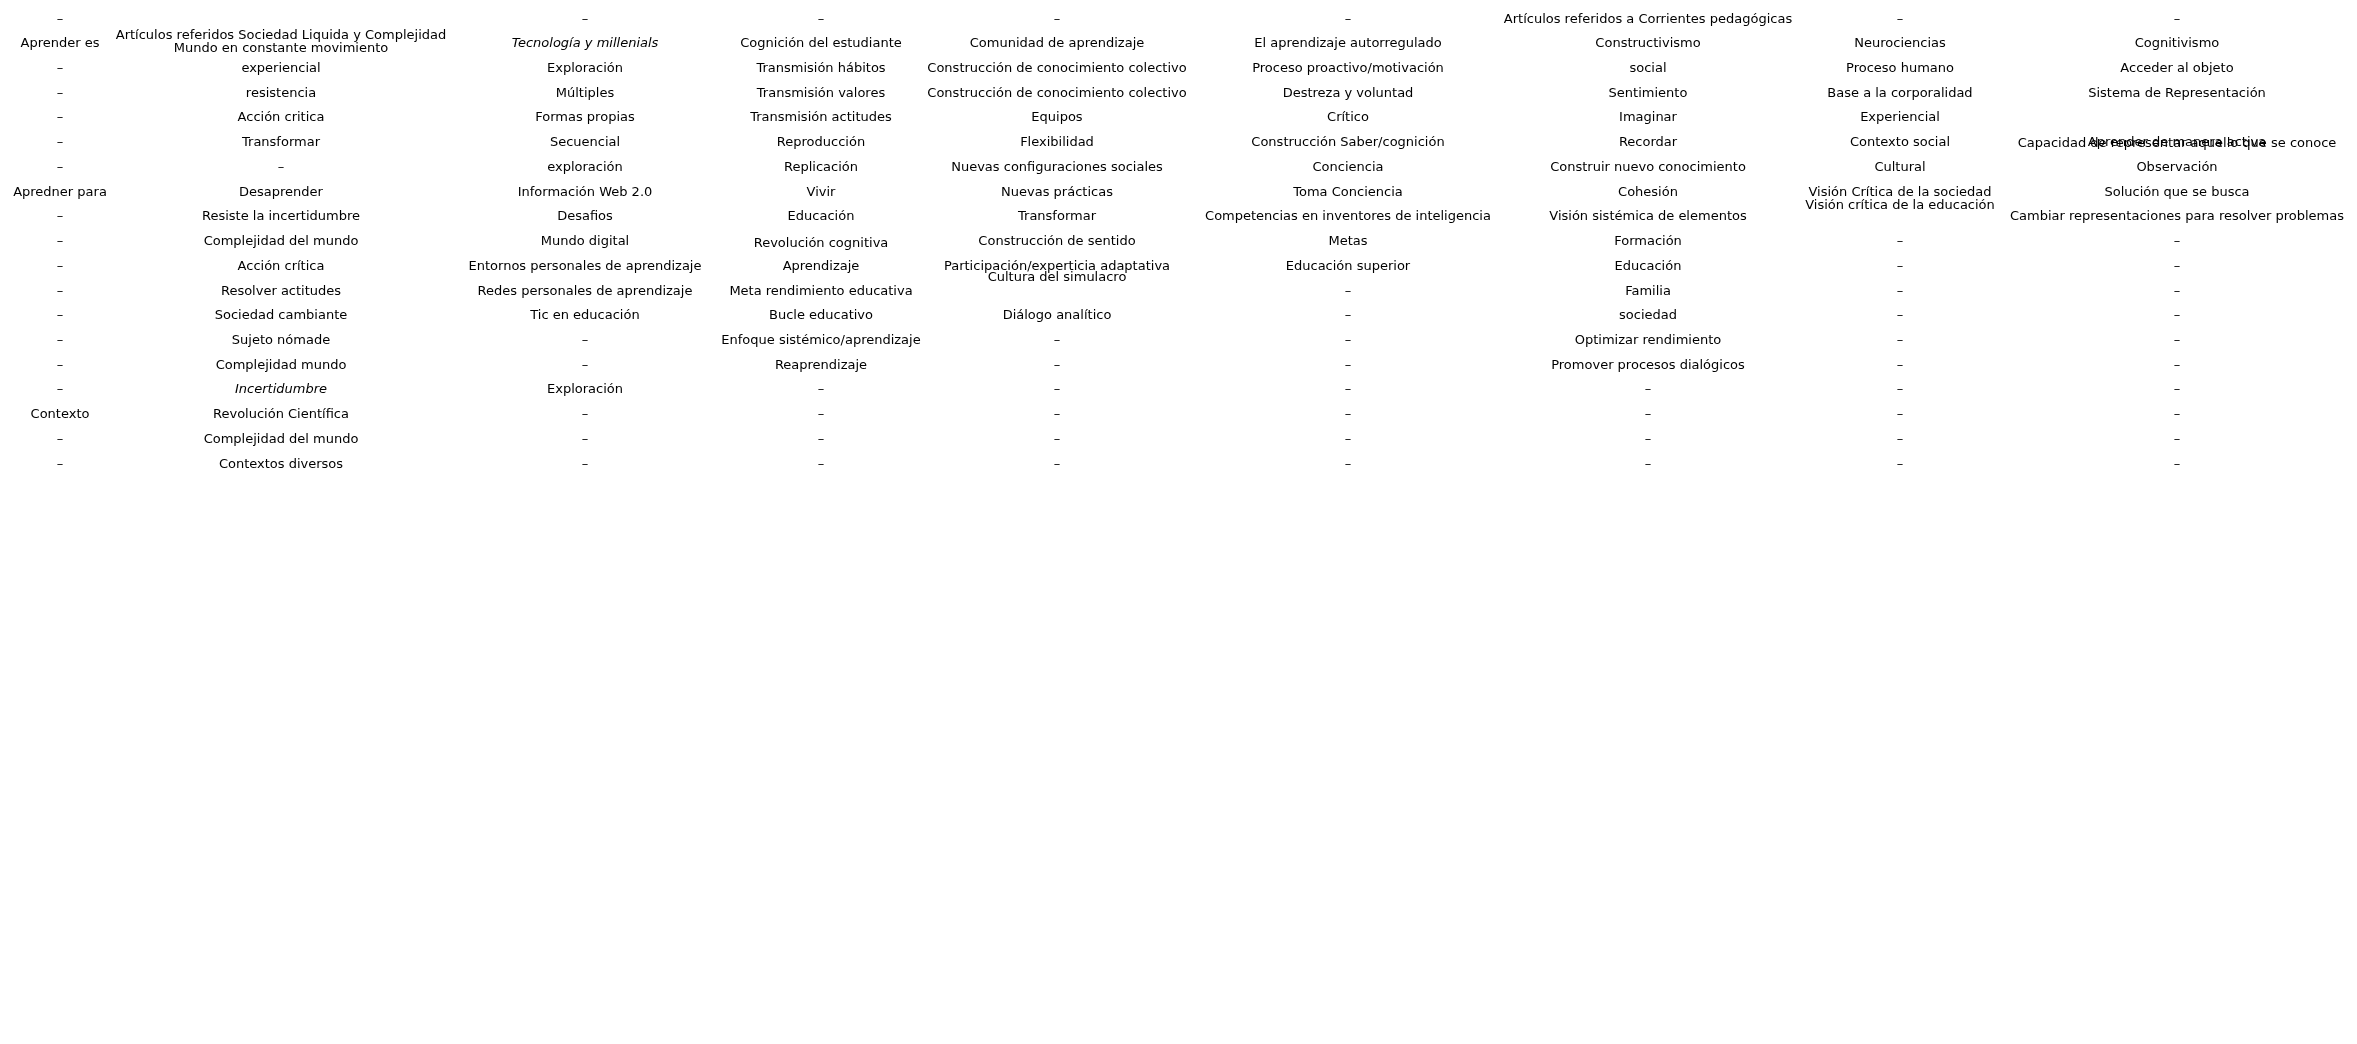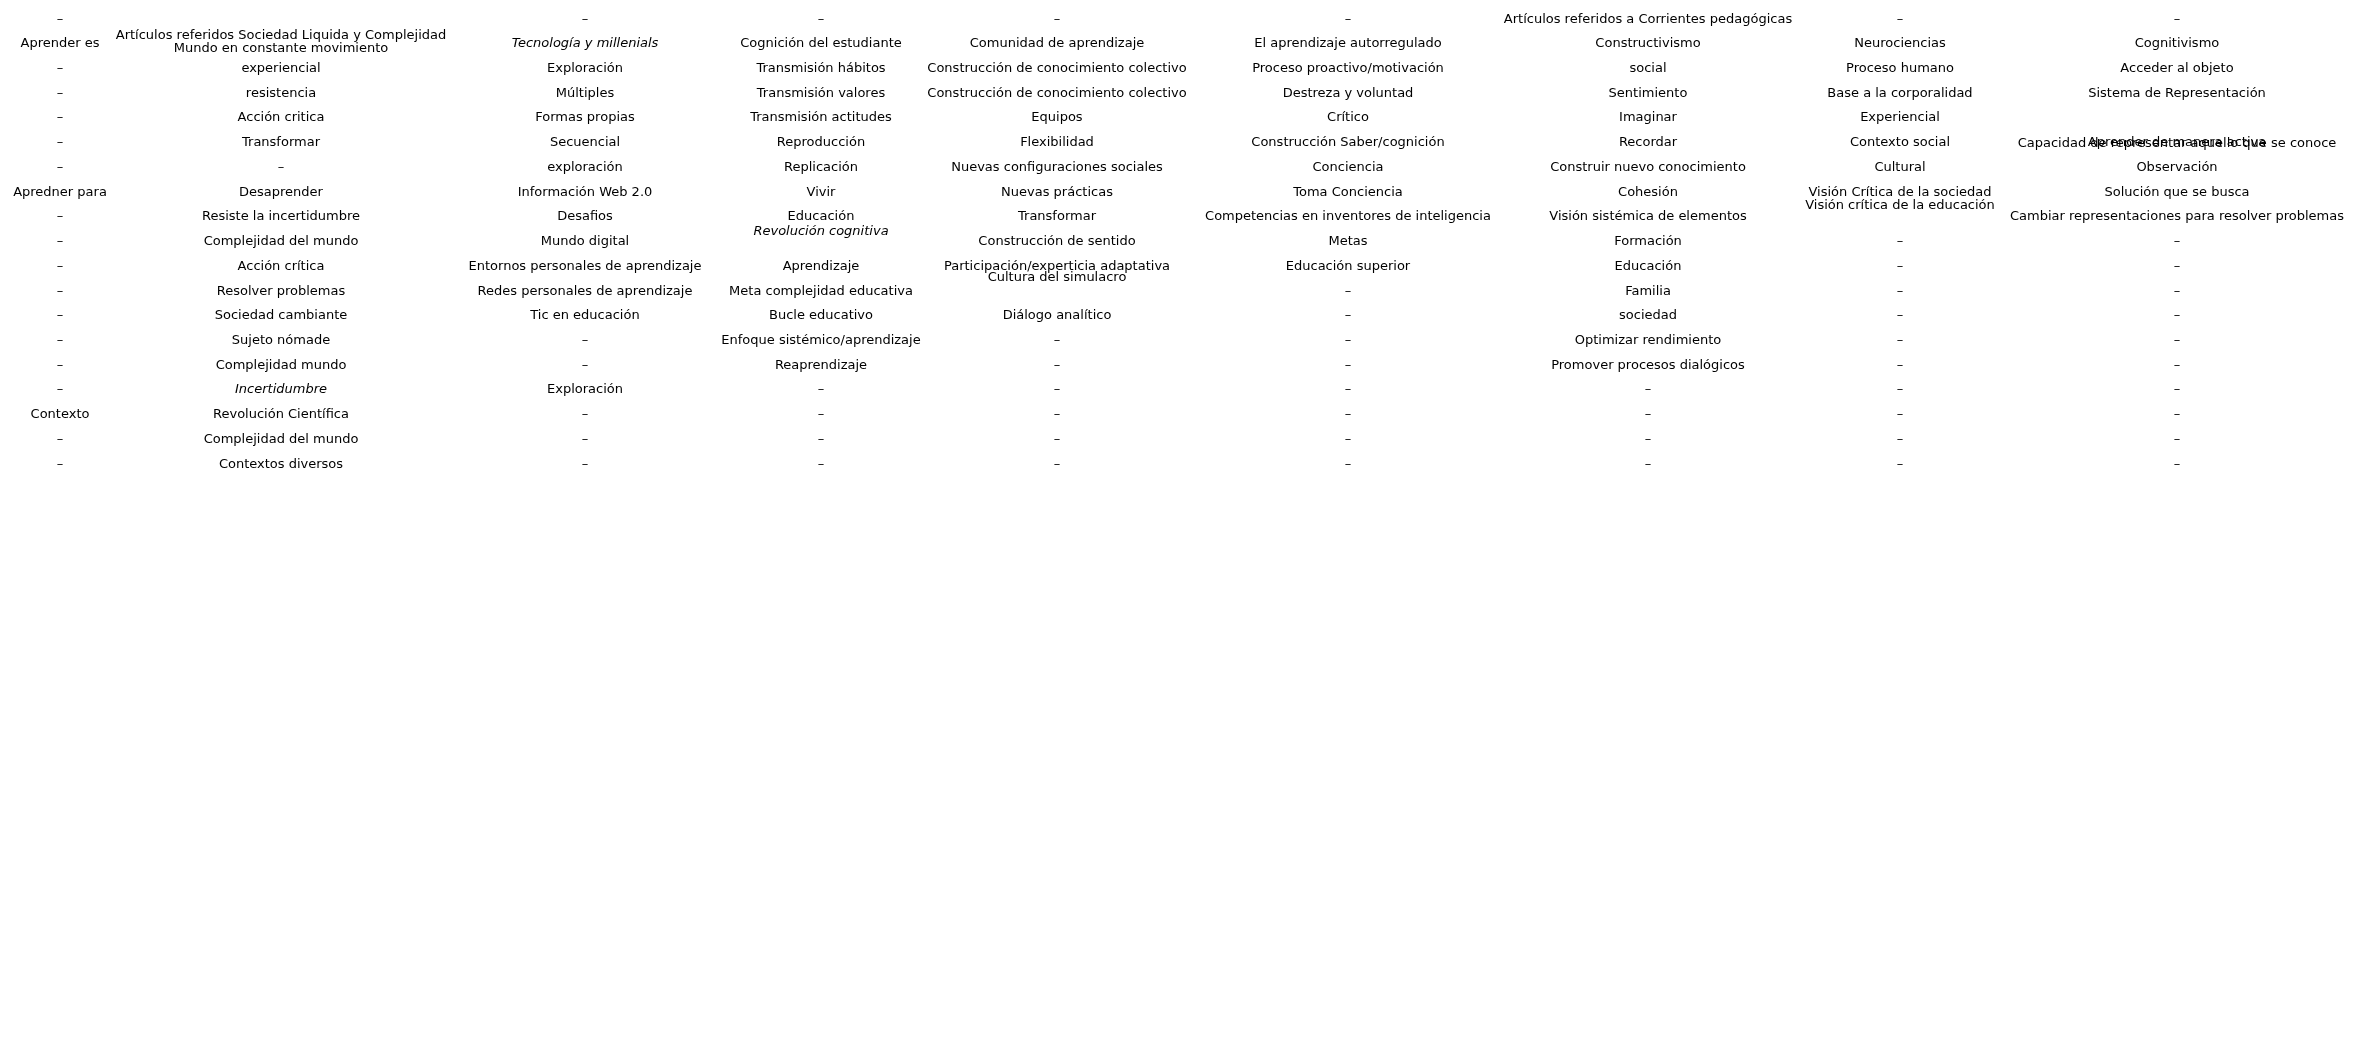--- a/index.html
+++ b/index.html
@@ -114,39 +114,39 @@
       <div class="cell" style="left: 585px; top: 203.36px;">Desafios</div>
       <div class="cell" style="left: 821px; top: 203.36px;">Educación</div>
       <div class="cell" style="left: 1057px; top: 203.36px;">Transformar</div>
       <div class="cell" style="left: 1348px; top: 203.36px;">Competencias en inventores de inteligencia</div>
       <div class="cell" style="left: 1648px; top: 203.36px;">Visión sistémica de elementos</div>
       <div class="cell" style="left: 1900px; top: 192px;">Visión crítica de la educación</div>
       <div class="cell" style="left: 2177px; top: 203.36px;">Cambiar representaciones para resolver problemas</div>
       <div class="cell" style="left: 60px; top: 228.08px;">–</div>
       <div class="cell" style="left: 281px; top: 228.08px;">Complejidad del mundo</div>
       <div class="cell" style="left: 585px; top: 228.08px;">Mundo digital</div>
-      <div class="cell" style="left: 821px; top: 218px; font-style: italic;">Revolución cognitiva</div>
+      <div class="cell" style="left: 821px; top: 230px;">Revolución cognitiva</div>
       <div class="cell" style="left: 1057px; top: 228.08px;">Construcción de sentido</div>
       <div class="cell" style="left: 1348px; top: 228.08px;">Metas</div>
       <div class="cell" style="left: 1648px; top: 228.08px;">Formación</div>
       <div class="cell" style="left: 1900px; top: 228.08px;">–</div>
       <div class="cell" style="left: 2177px; top: 228.08px;">–</div>
       <div class="cell" style="left: 60px; top: 252.8px;">–</div>
       <div class="cell" style="left: 281px; top: 252.8px;">Acción crítica</div>
       <div class="cell" style="left: 585px; top: 252.8px;">Entornos personales de aprendizaje</div>
       <div class="cell" style="left: 821px; top: 252.8px;">Aprendizaje</div>
       <div class="cell" style="left: 1057px; top: 252.8px;">Participación/experticia adaptativa</div>
       <div class="cell" style="left: 1348px; top: 252.8px;">Educación superior</div>
       <div class="cell" style="left: 1648px; top: 252.8px;">Educación</div>
       <div class="cell" style="left: 1900px; top: 252.8px;">–</div>
       <div class="cell" style="left: 2177px; top: 252.8px;">–</div>
       <div class="cell" style="left: 60px; top: 277.52px;">–</div>
-      <div class="cell" style="left: 281px; top: 277.52px;">Resolver problemas</div>
+      <div class="cell" style="left: 281px; top: 277.52px;">Resolver actitudes</div>
       <div class="cell" style="left: 585px; top: 277.52px;">Redes personales de aprendizaje</div>
-      <div class="cell" style="left: 821px; top: 277.52px;">Meta complejidad educativa</div>
+      <div class="cell" style="left: 821px; top: 277.52px;">Meta rendimiento educativa</div>
       <div class="cell" style="left: 1057px; top: 264px;">Cultura del simulacro</div>
       <div class="cell" style="left: 1348px; top: 277.52px;">–</div>
       <div class="cell" style="left: 1648px; top: 277.52px;">Familia</div>
       <div class="cell" style="left: 1900px; top: 277.52px;">–</div>
       <div class="cell" style="left: 2177px; top: 277.52px;">–</div>
       <div class="cell" style="left: 60px; top: 302.24px;">–</div>
       <div class="cell" style="left: 281px; top: 302.24px;">Sociedad cambiante</div>
       <div class="cell" style="left: 585px; top: 302.24px;">Tic en educación</div>
       <div class="cell" style="left: 821px; top: 302.24px;">Bucle educativo</div>
       <div class="cell" style="left: 1057px; top: 302.24px;">Diálogo analítico</div>

